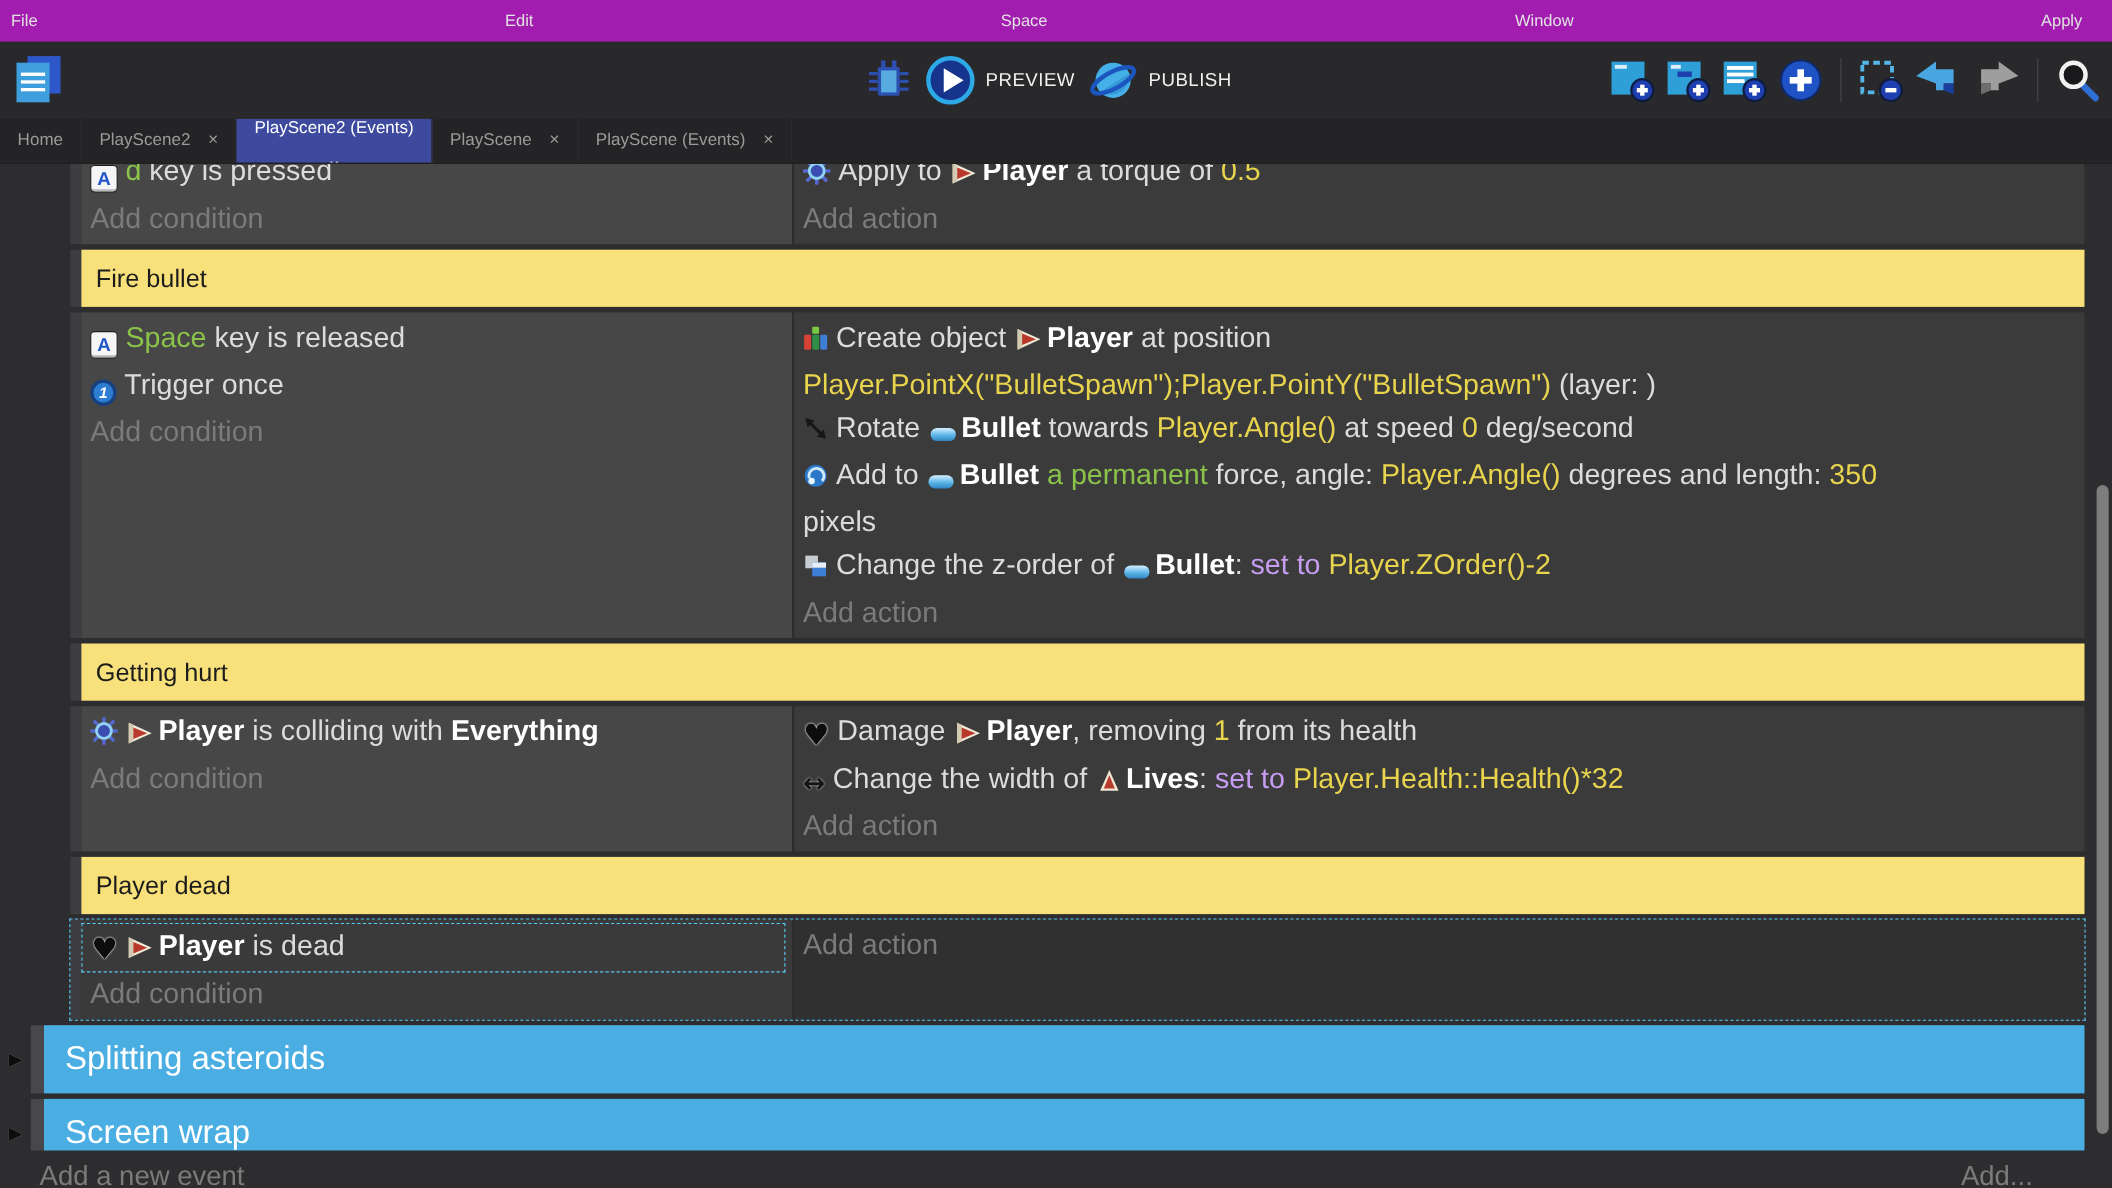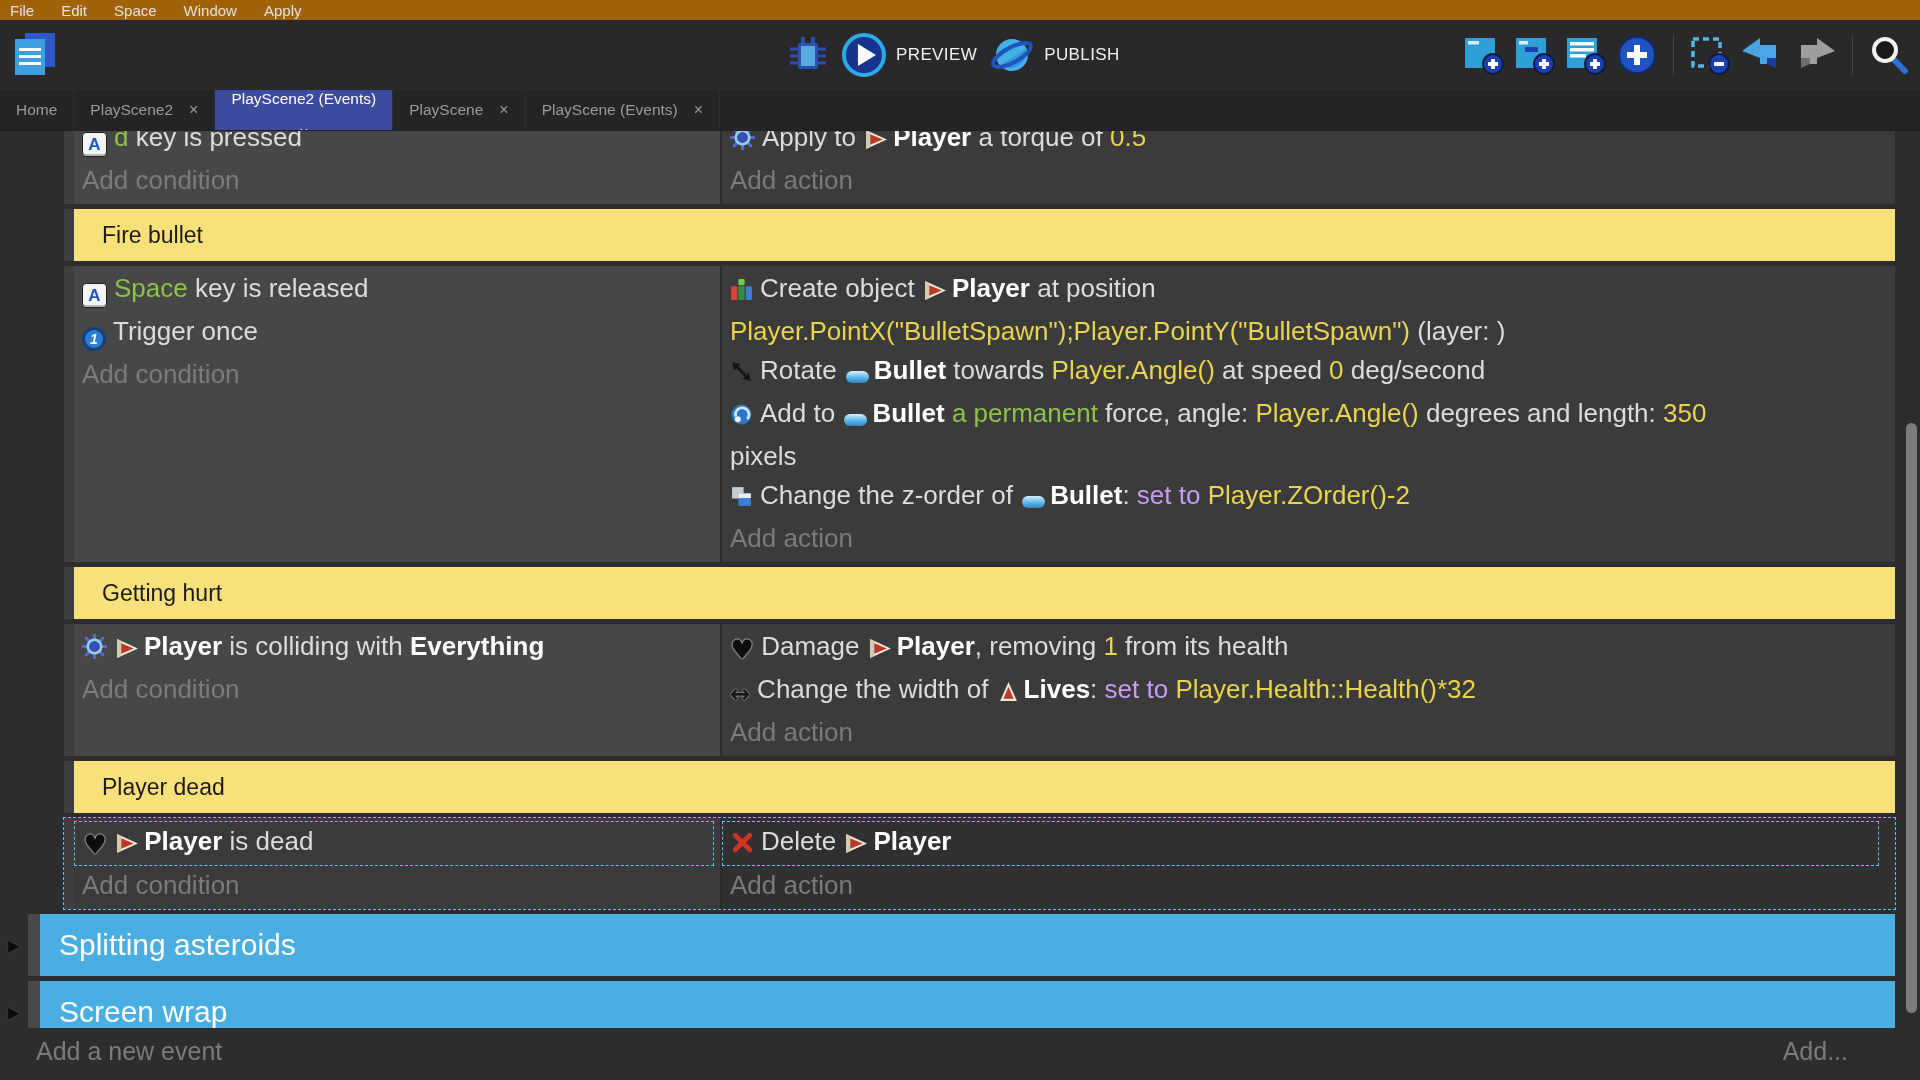--- a/index.html
+++ b/index.html
@@ -4,21 +4,21 @@
 <style>
   * { box-sizing: border-box; }
   html,body { margin:0; padding:0; }
   body {
     width:1920px; height:1080px; overflow:hidden; position:relative;
     background:#2d2d2f; color:#dcdcdc;
     font-family:"Liberation Sans", sans-serif;
   }
 
   
-  .menubar { height:20px; background:#a16207; display:flex; align-items:center; padding-left:10px; }
+  .menubar { height:38px; background:#a21caf; display:flex; align-items:center; padding-left:10px;justify-content:space-between; }
   .menubar .mitem { font-size:15px; color:#e2e2e2; padding:0 13px 0 0; margin-right:14px; cursor:default; }
 
   
   .toolbar { height:70px; background:#29292b; position:relative; display:flex; align-items:center; }
   .logo { position:relative; width:46px; height:46px; margin-left:12px; }
   .logo .back { position:absolute; right:3px; top:1px; width:30px; height:34px; background:#2e58c9; }
   .logo .front { position:absolute; left:3px; bottom:3px; width:30px; height:36px; background:#3f9ede; padding-top:5px; }
   .logo .front i { display:block; height:3px; background:#fff; margin:4px 4px 0; }
   .toolbar-center { position:absolute; left:50%; top:0; height:70px; transform:translateX(-52%); display:flex; align-items:center; gap:12px; }
   .tbtn { display:flex; align-items:center; gap:9px; cursor:pointer; }
@@ -50,21 +50,21 @@
   .t-y { color:#e9d44e; }
   .t-set { color:#c79df2; }
 
   .row.partial { margin-top:-16px; }
   .row.selected { outline:1px dashed #5ac8f4; }
   .row.selected .cond { background:#3a3a3a; }
   .row.selected .act { background:#303030; }
   .row.selected .items { border:1px dashed #5ac8f4; margin-right:6px; }
 
   .group { height:52px; }
-  .group .band { flex:1; display:flex; align-items:center; padding-left:28px; }
+  .group .band { flex:1; display:flex; align-items:center; padding-left:13px; }
   .group.yellow .band { background:#f8e17a; color:#1c1c1c; font-size:23px; }
   .group.blue { margin-left:28px; height:62px; }
   .group.blue .grip { width:12px; background:#48484a; }
   .group.blue .band { background:#4aaee2; color:#ffffff; font-size:30px; padding-left:19px; }
   .collapse-arrow { position:absolute; left:-20px; top:50%; transform:translateY(-50%); font-family:"DejaVu Sans",sans-serif; font-size:16px; color:#0d0d0d; text-shadow:0 0 1px #808080; cursor:pointer; }
 
   .scrollthumb { position:absolute; right:3px; top:292px; width:11px; height:590px; border-radius:6px; background:#7d7d7d; }
 
   
   .bottombar { height:46px; display:flex; align-items:center; justify-content:space-between; padding:0 72px 0 36px; background:#2d2d2f; }
@@ -363,32 +363,20 @@
           <div class="items">
             <div class="line"><span class="evicon "><span class="ic heart">♥</span></span><span class="evicon inobj"><svg width="23" height="21" viewBox="0 0 22 20">
                   <polygon points="1,1 21,10 1,19" fill="#f2ead8"></polygon>
                   <polygon points="1,1 5,3 5,17 1,19" fill="#d3cab2"></polygon>
                   <polygon points="5,5 17,10 5,15" fill="#b9392c"></polygon>
                 </svg></span><span class="t-obj">Player</span><span> is dead</span></div>
           </div>
           <div class="line ph">Add condition</div>
         </div>
         <div class="act">
-          <div class="items">
-            <div class="line"><span class="evicon "><svg width="23" height="23" viewBox="0 0 22 22">
-                  <g stroke="#cf3325" stroke-width="4.6" stroke-linecap="round">
-                    <line x1="4" y1="4" x2="18" y2="18"></line>
-                    <line x1="18" y1="4" x2="4" y2="18"></line>
-                  </g>
-                </svg></span><span>Delete </span><span class="evicon inobj"><svg width="23" height="21" viewBox="0 0 22 20">
-                  <polygon points="1,1 21,10 1,19" fill="#f2ead8"></polygon>
-                  <polygon points="1,1 5,3 5,17 1,19" fill="#d3cab2"></polygon>
-                  <polygon points="5,5 17,10 5,15" fill="#b9392c"></polygon>
-                </svg></span><span class="t-obj">Player</span></div>
-          </div>
           <div class="line ph">Add action</div>
         </div>
       </div>
     </div>
     <div class="row group blue">
       <span class="collapse-arrow">▶</span>
       <div class="grip"></div>
       <div class="band">
         <span>Splitting asteroids</span>
       </div>

